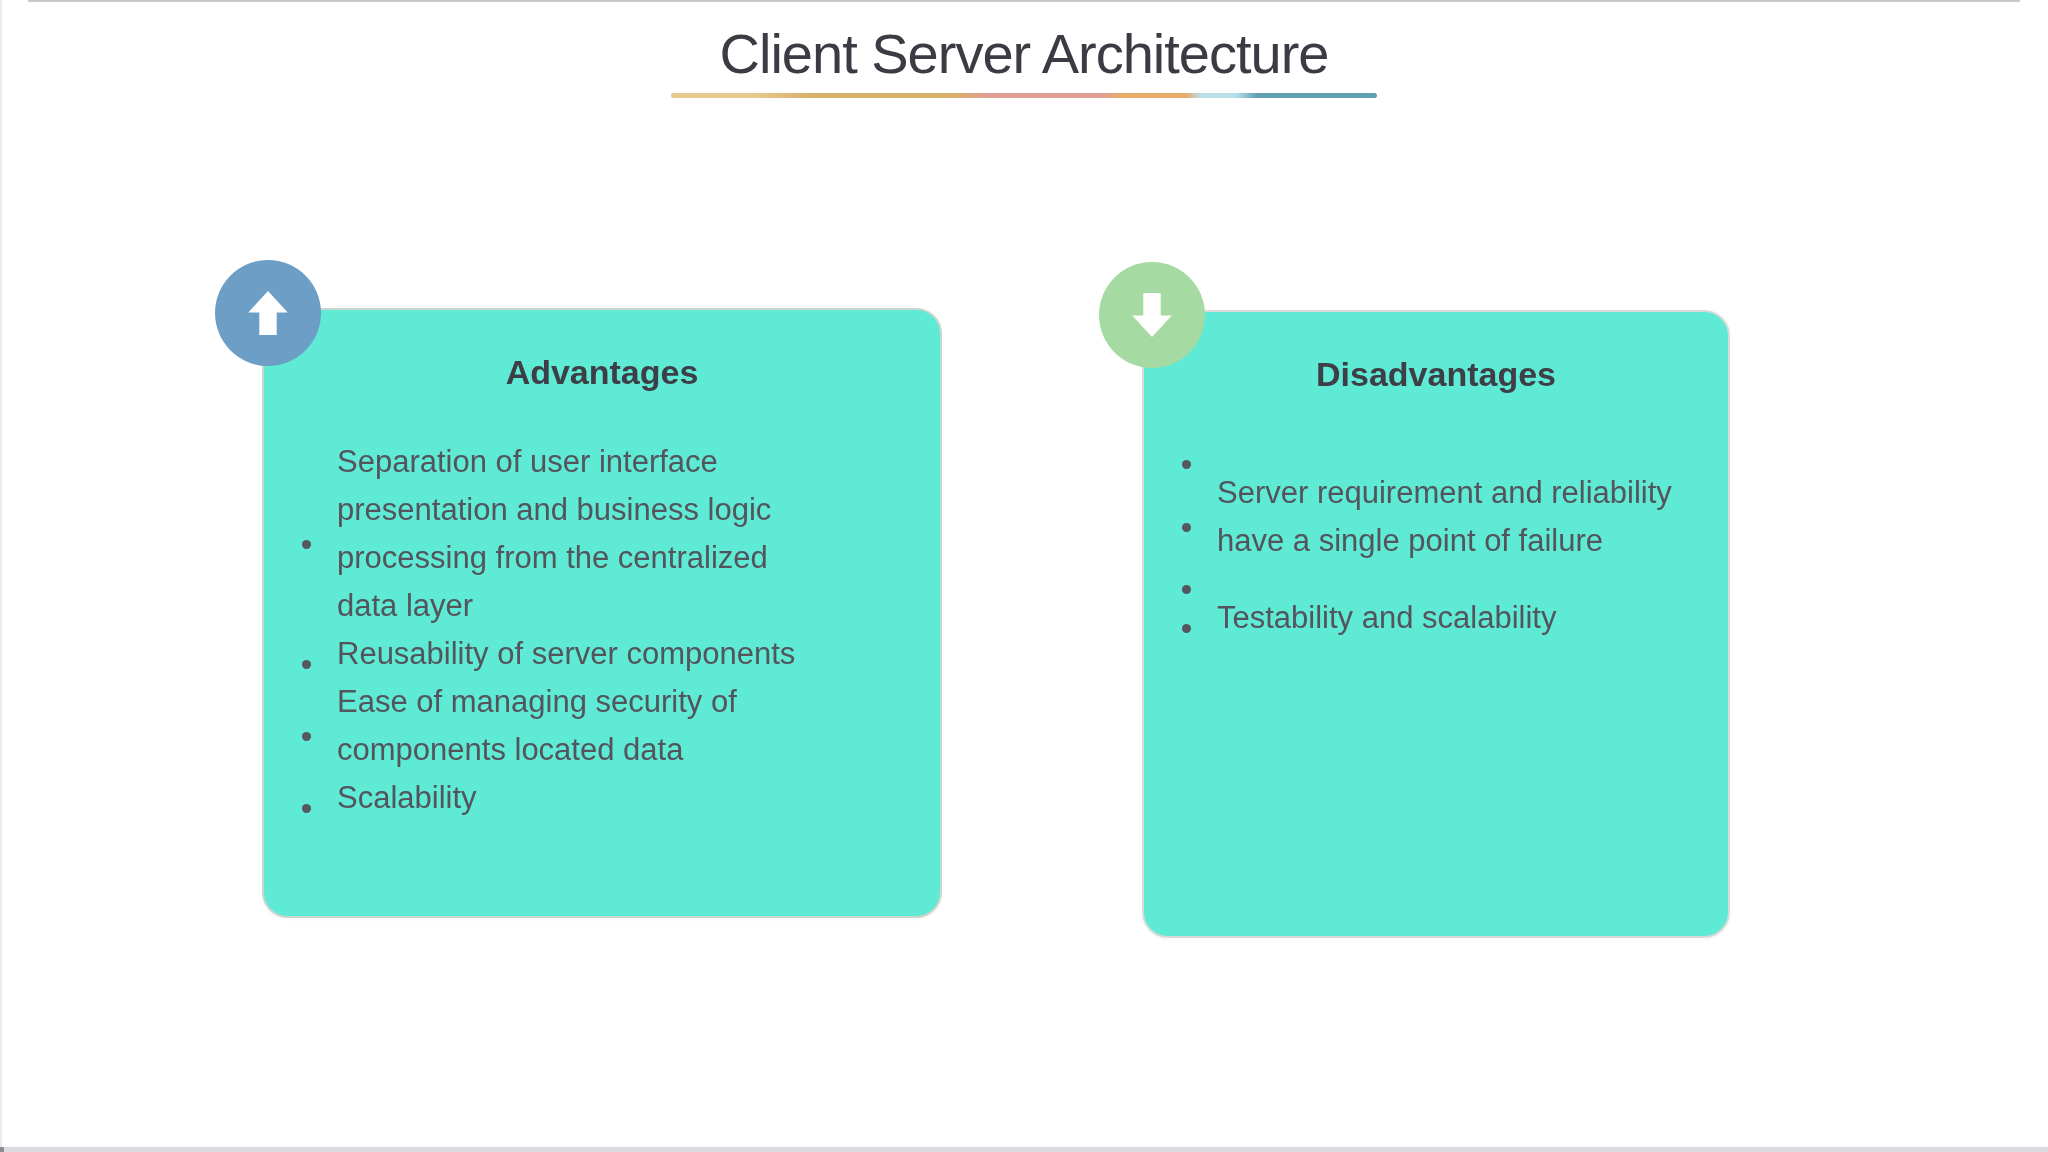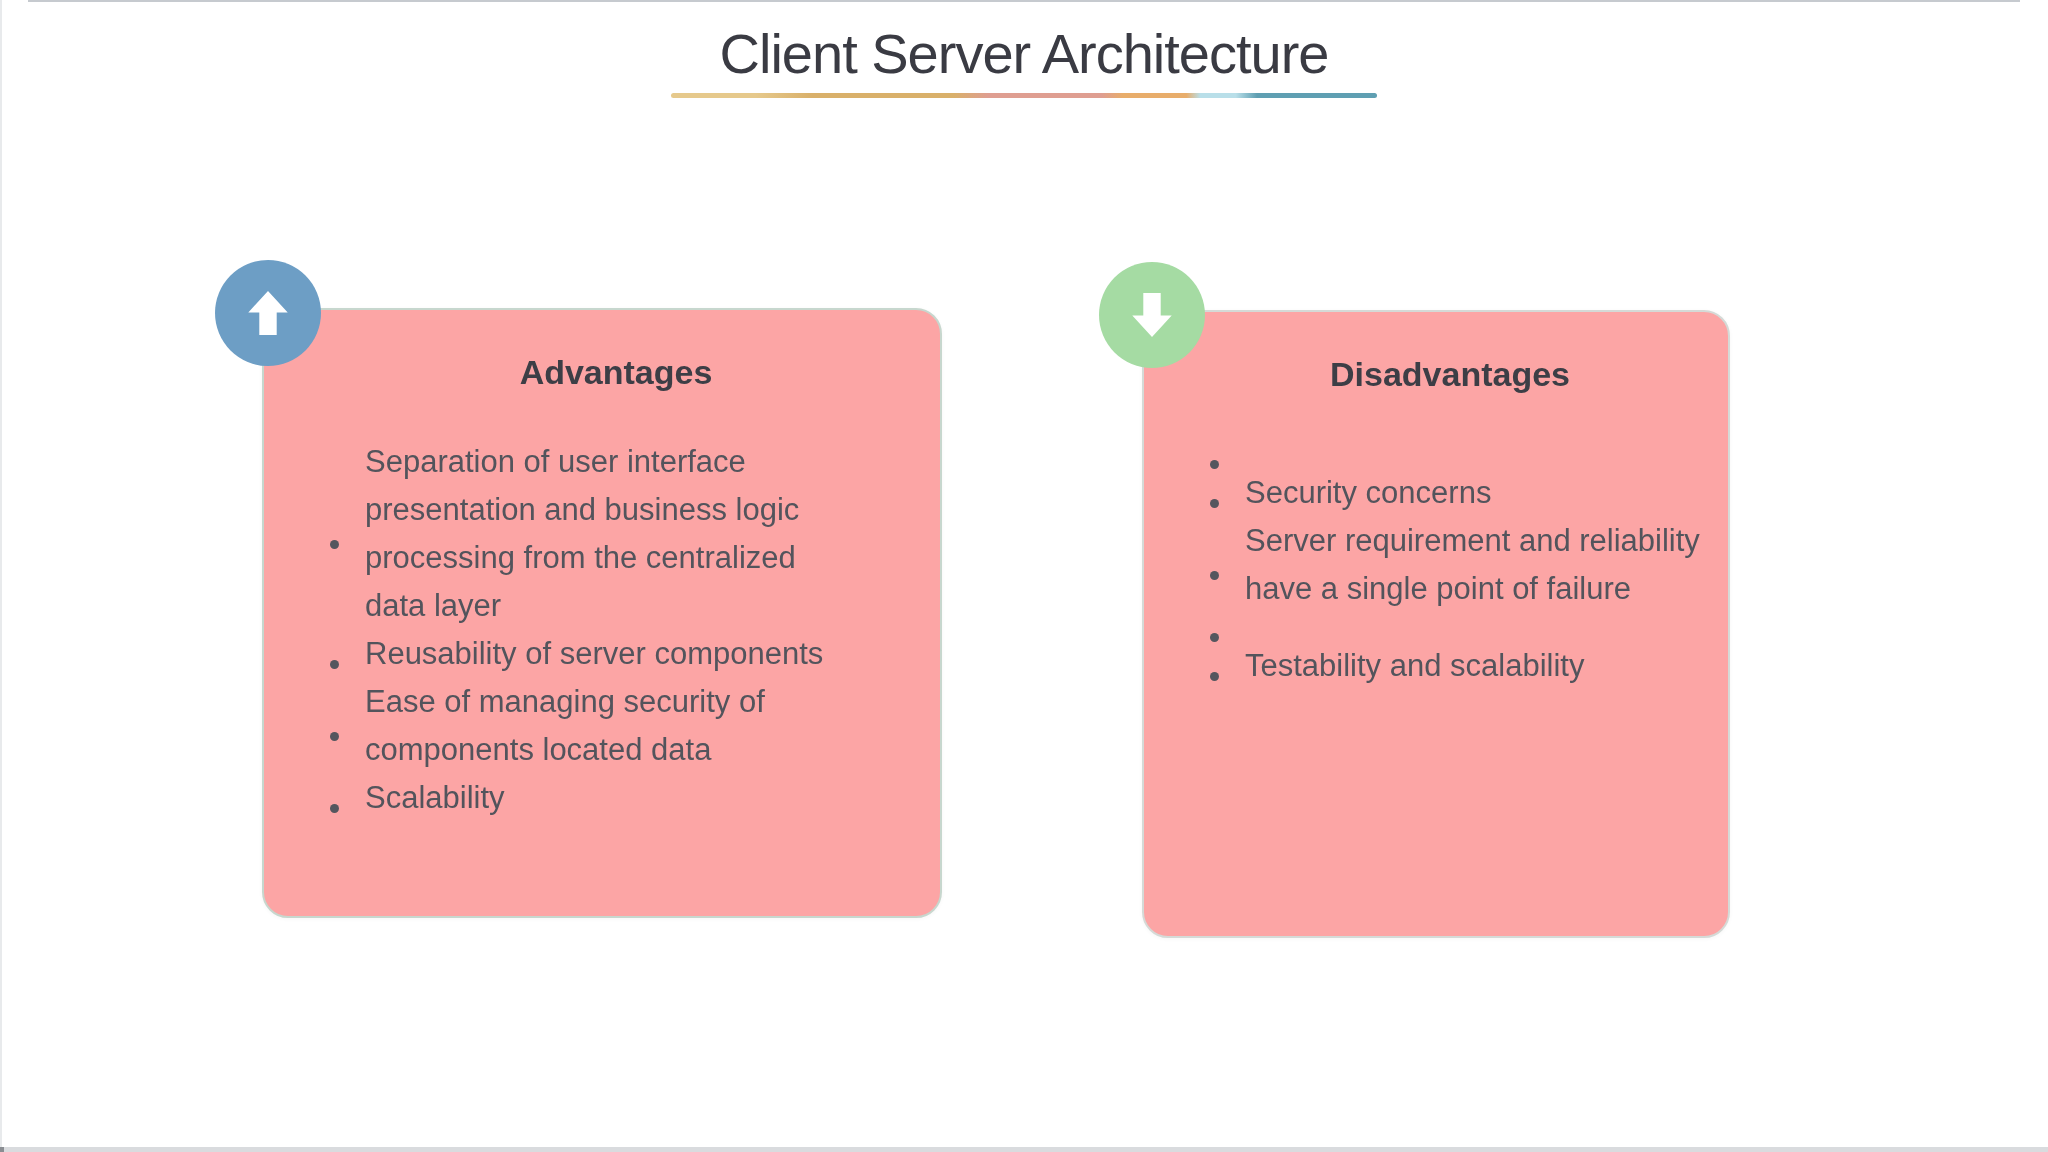--- a/index.html
+++ b/index.html
@@ -65,24 +65,23 @@
       var(--underline-salmon) 61%,
       var(--underline-orange) 64%,
       var(--underline-orange) 73%,
       var(--underline-lightblue) 75%,
       var(--underline-lightblue) 80%,
       var(--underline-teal) 83%,
       var(--underline-teal) 100%);
   }
   .card{
     position:absolute;
-    background:#fca5a5;
+    background:#5eead4;
     border-radius:26px;
     box-shadow:0 1px 4px rgba(0,0,0,0.04);
-    padding-left:28px;
   }
   .card-left{
     left:262px;top:308px;width:680px;height:610px;
     border:2px solid var(--card-border-left);
   }
   .card-right{
     left:1142px;top:310px;width:588px;height:628px;
     border:2px solid var(--card-border-right);
   }
   .badge{
@@ -167,24 +166,20 @@
       <polygon points="50,12 84,49 65,49 65,88 35,88 35,49 16,49" fill="#ffffff"></polygon>
     </svg>
   </div>
   <h2>Disadvantages</h2>
   <ul>
       <li>
         <span class="dot"></span>
       </li>
       <li>
         <span class="dot"></span>
-        <span class="li-text">Security concerns</span>
-      </li>
-      <li>
-        <span class="dot"></span>
         <span class="li-text">Server requirement and reliability
 have a single point of failure</span>
       </li>
       <li>
         <span class="dot"></span>
       </li>
       <li>
         <span class="dot"></span>
         <span class="li-text">Testability and scalability</span>
       </li>

